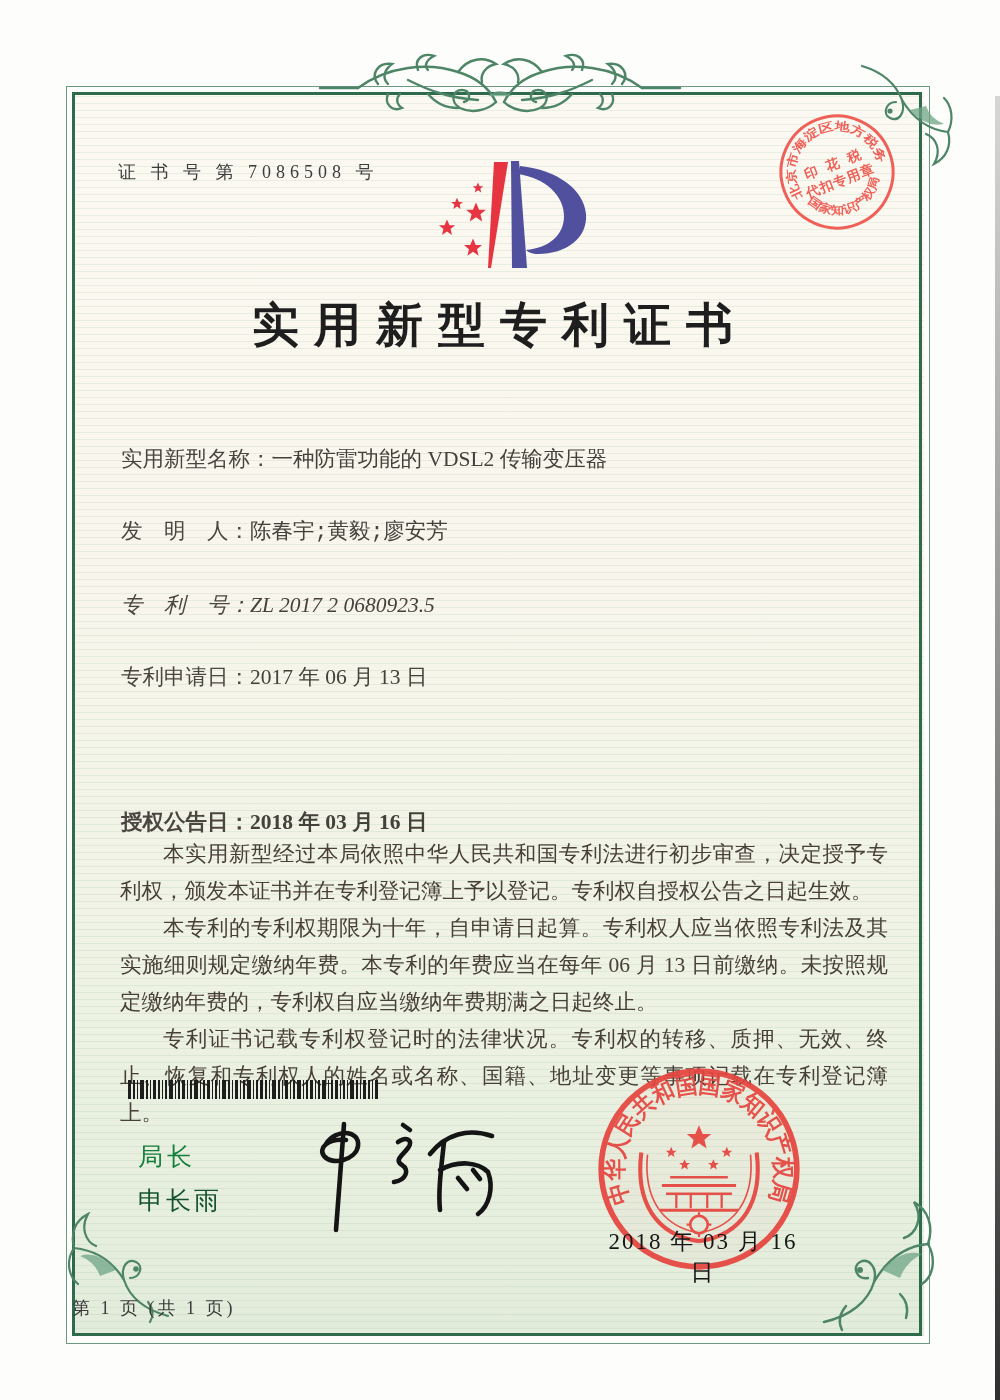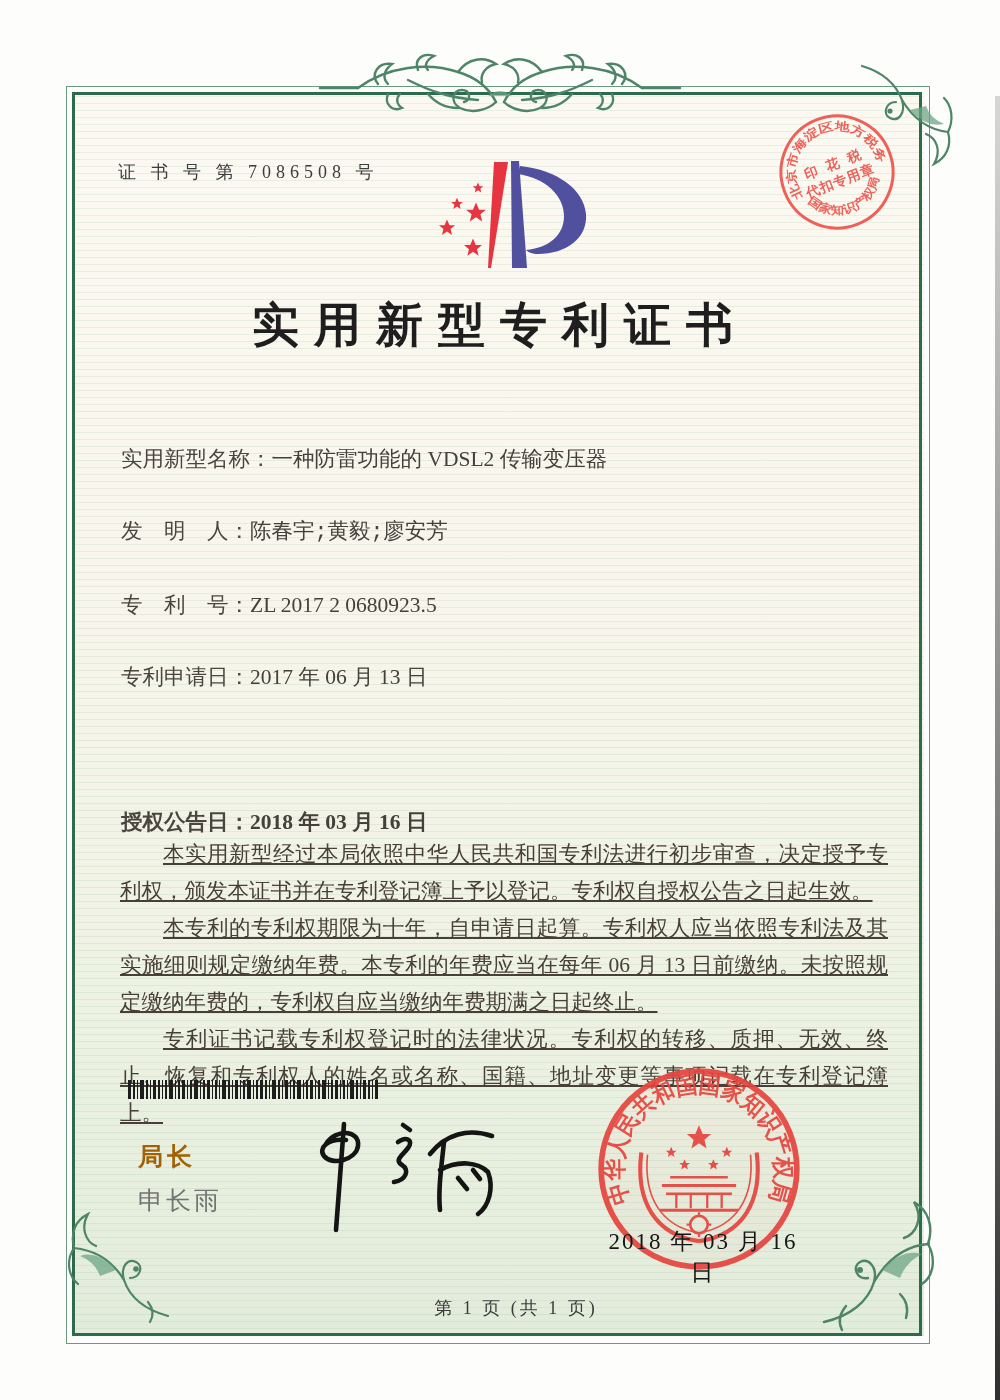--- a/index.html
+++ b/index.html
@@ -20,28 +20,28 @@
   .cert-no{position:absolute;left:118px;top:160px;font-size:18px;letter-spacing:5px;color:#3d3d3d;}
   .logo{position:absolute;left:390px;top:142px;}
   .title{
     position:absolute;left:0;top:294px;width:1000px;text-align:center;margin:0;
     font-size:47px;font-weight:bold;letter-spacing:15px;color:#1e1e1e;
   }
   .field-row{position:absolute;left:121px;font-size:21.5px;color:#4b4540;white-space:nowrap;margin-top:16px;}
   .field-row .lab{color:#4b4540;}
   .field-row .val{color:#44403a;}
   .paras{position:absolute;left:120px;top:836px;width:768px;}
-  .paras p{margin:0;font-size:21.5px;line-height:37px;color:#473f38;text-align:justify;text-indent:2em;text-decoration:underline;}
+  .paras p{margin:0;font-size:21.5px;line-height:37px;color:#473f38;text-align:justify;text-indent:2em;}
   .barcode{position:absolute;left:128px;top:1080px;}
-  .signer-title{position:absolute;left:138px;top:1140px;font-size:25px;letter-spacing:4px;color:#a16207;font-family:"Liberation Sans","DejaVu Sans",sans-serif;font-weight:bold;}
-  .signer-name{position:absolute;left:138px;top:1184px;font-size:25px;letter-spacing:3px;color:#737373;font-family:Liberation Sans, sans-serif;}
+  .signer-title{position:absolute;left:138px;top:1140px;font-size:25px;letter-spacing:4px;color:#15803d;font-family:"Liberation Sans","DejaVu Sans",sans-serif;}
+  .signer-name{position:absolute;left:138px;top:1184px;font-size:25px;letter-spacing:3px;color:#14532d;font-family:Liberation Sans, sans-serif;}
   .signature{position:absolute;left:282px;top:1112px;}
   .big-seal{position:absolute;left:596px;top:1066px;opacity:0.93;}
   .seal-date{position:absolute;left:598px;top:1226px;width:210px;text-align:center;font-size:23px;letter-spacing:2px;color:#161616;z-index:5;}
-  .footer{position:absolute;left:72px;top:1296px;width:888px;text-align:center;font-size:18px;letter-spacing:3px;color:#3b3b3b;}
+  .footer{position:absolute;left:72px;top:1296px;width:888px;text-align:left;font-size:18px;letter-spacing:3px;color:#3b3b3b;}
   .tax-stamp{position:absolute;left:757px;top:92px;transform:rotate(-21deg);opacity:0.92;}
   .ornament{position:absolute;}
   .scan-edge{
     position:absolute;right:0;top:96px;bottom:0;width:5px;
     background:linear-gradient(180deg,rgba(40,40,40,0.18) 0%,rgba(25,25,25,0.55) 55%,rgba(10,10,10,0.85) 100%);
   }
 </style>
 </head>
 <body>
 
@@ -133,21 +133,21 @@
   </svg>
 
   <h1 class="title">实用新型专利证书</h1>
 
   <div class="field-row" style="top:428px;">
     <span class="lab">实用新型名称：</span><span class="val">一种防雷功能的 VDSL2 传输变压器</span>
   </div>
   <div class="field-row" style="top:500px;font-family:Liberation Mono, monospace;">
     <span class="lab">发　明　人：</span><span class="val">陈春宇;黄毅;廖安芳</span>
   </div>
-  <div class="field-row" style="top:574px;">
+  <div class="field-row" style="top:574px;font-style:italic;">
     <span class="lab">专　利　号：</span><span class="val">ZL 2017 2 0680923.5</span>
   </div>
   <div class="field-row" style="top:646px;">
     <span class="lab">专利申请日：</span><span class="val">2017 年 06 月 13 日</span>
   </div>
   <div class="field-row" style="top:791px;font-weight:bold;">
     <span class="lab">授权公告日：</span><span class="val">2018 年 03 月 16 日</span>
   </div>
 
   <div class="paras">

